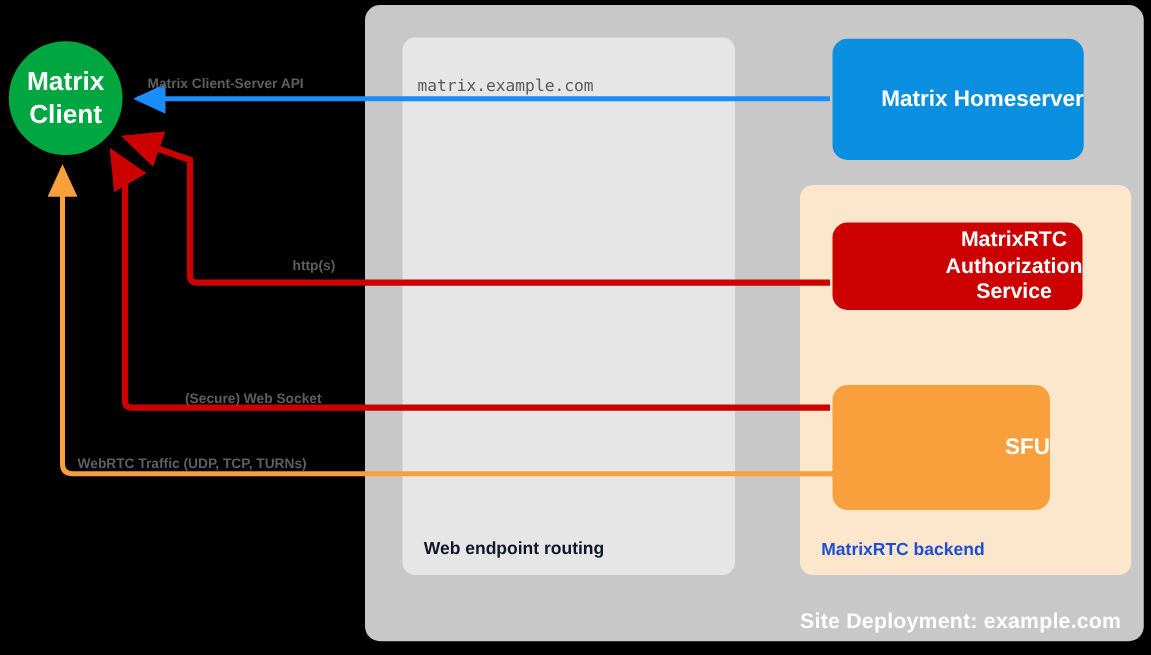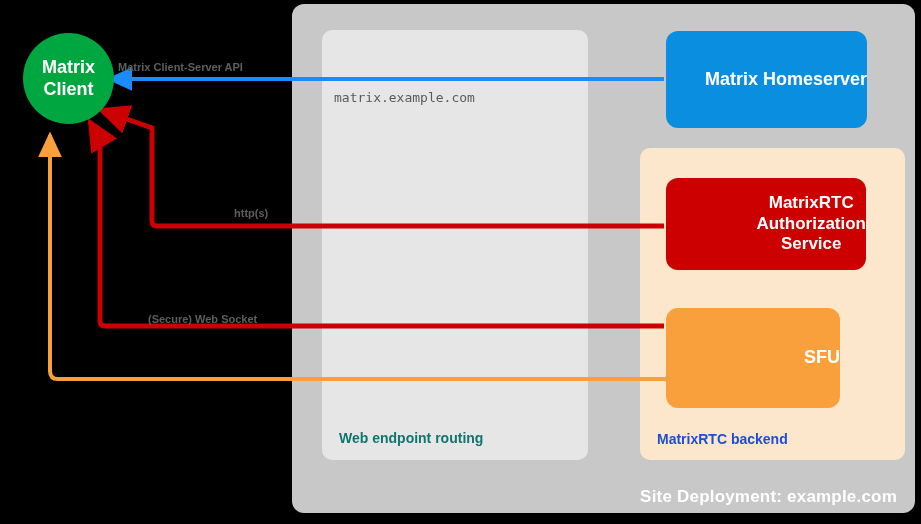--- a/index.html
+++ b/index.html
@@ -50,21 +50,21 @@
     top: 30px;
     width: 266px;
     height: 430px;
     background: #e6e6e6;
     border-radius: 10px;
   }
   .routing-label {
     position: absolute;
     left: 17px;
     bottom: 14px;
-    color: #0f766e;
+    color: #0f172a;
     font-size: 14px;
     font-weight: bold;
     white-space: nowrap;
     text-align: center;
   }
 
   .backend-box {
     position: absolute;
     left: 640px;
     top: 148px;
@@ -79,32 +79,32 @@
     bottom: 13px;
     color: #1d4ed8;
     font-size: 14px;
     font-weight: bold;
     white-space: nowrap;
   }
 
   
   .client-node {
     position: absolute;
-    left: 23px;
+    left: 7px;
     top: 33px;
     width: 91px;
     height: 91px;
     border-radius: 50%;
     background: #00a63f;
     color: #ffffff;
     display: flex;
     flex-direction: column;
     align-items: center;
     justify-content: center;
-    font-size: 18px;
+    font-size: 21px;
     font-weight: bold;
     line-height: 1.22;
     text-align: center;
   }
 
   .node-box {
     position: absolute;
     border-radius: 12px;
     color: #ffffff;
     display: flex;
@@ -119,41 +119,40 @@
     top: 31px;
     width: 201px;
     height: 97px;
     background: #0a8fe0;
     font-size: 18px;
   }
   .authsvc {
     left: 666px;
     top: 178px;
     width: 200px;
-    height: 92px;
+    height: 70px;
     background: #cc0000;
     font-size: 17px;
   }
   .sfu {
     left: 666px;
     top: 308px;
     width: 174px;
     height: 100px;
     background: #f9a03c;
     font-size: 18px;
   }
 
   
   .ep-label {
     position: absolute;
     font-family: "DejaVu Sans Mono", "Liberation Mono", monospace;
     font-size: 13px;
     color: #5a5a5a;
     white-space: nowrap;
-    margin-top: 28px;
   }
   .ep-matrix   { left: 334px; top: 62px; }
   .ep-jwt      { left: 334px; top: 211px; }
   .ep-sfu      { left: 334px; top: 313px; }
 
   
   .edge-label {
     position: absolute;
     font-size: 11px;
     font-weight: bold;
@@ -223,14 +222,15 @@
 
   <div class="node-box sfu">
     <span>SFU</span>
   </div>
 
   <div class="ep-label ep-matrix">matrix.example.com</div>
 
   <div class="edge-label lbl-csapi">Matrix Client-Server API</div>
   <div class="edge-label lbl-http">http(s)</div>
   <div class="edge-label lbl-ws">(Secure) Web Socket</div>
+  <div class="edge-label lbl-rtc">WebRTC Traffic (UDP, TCP, TURNs)</div>
 
 </div>
 
 </body></html>

